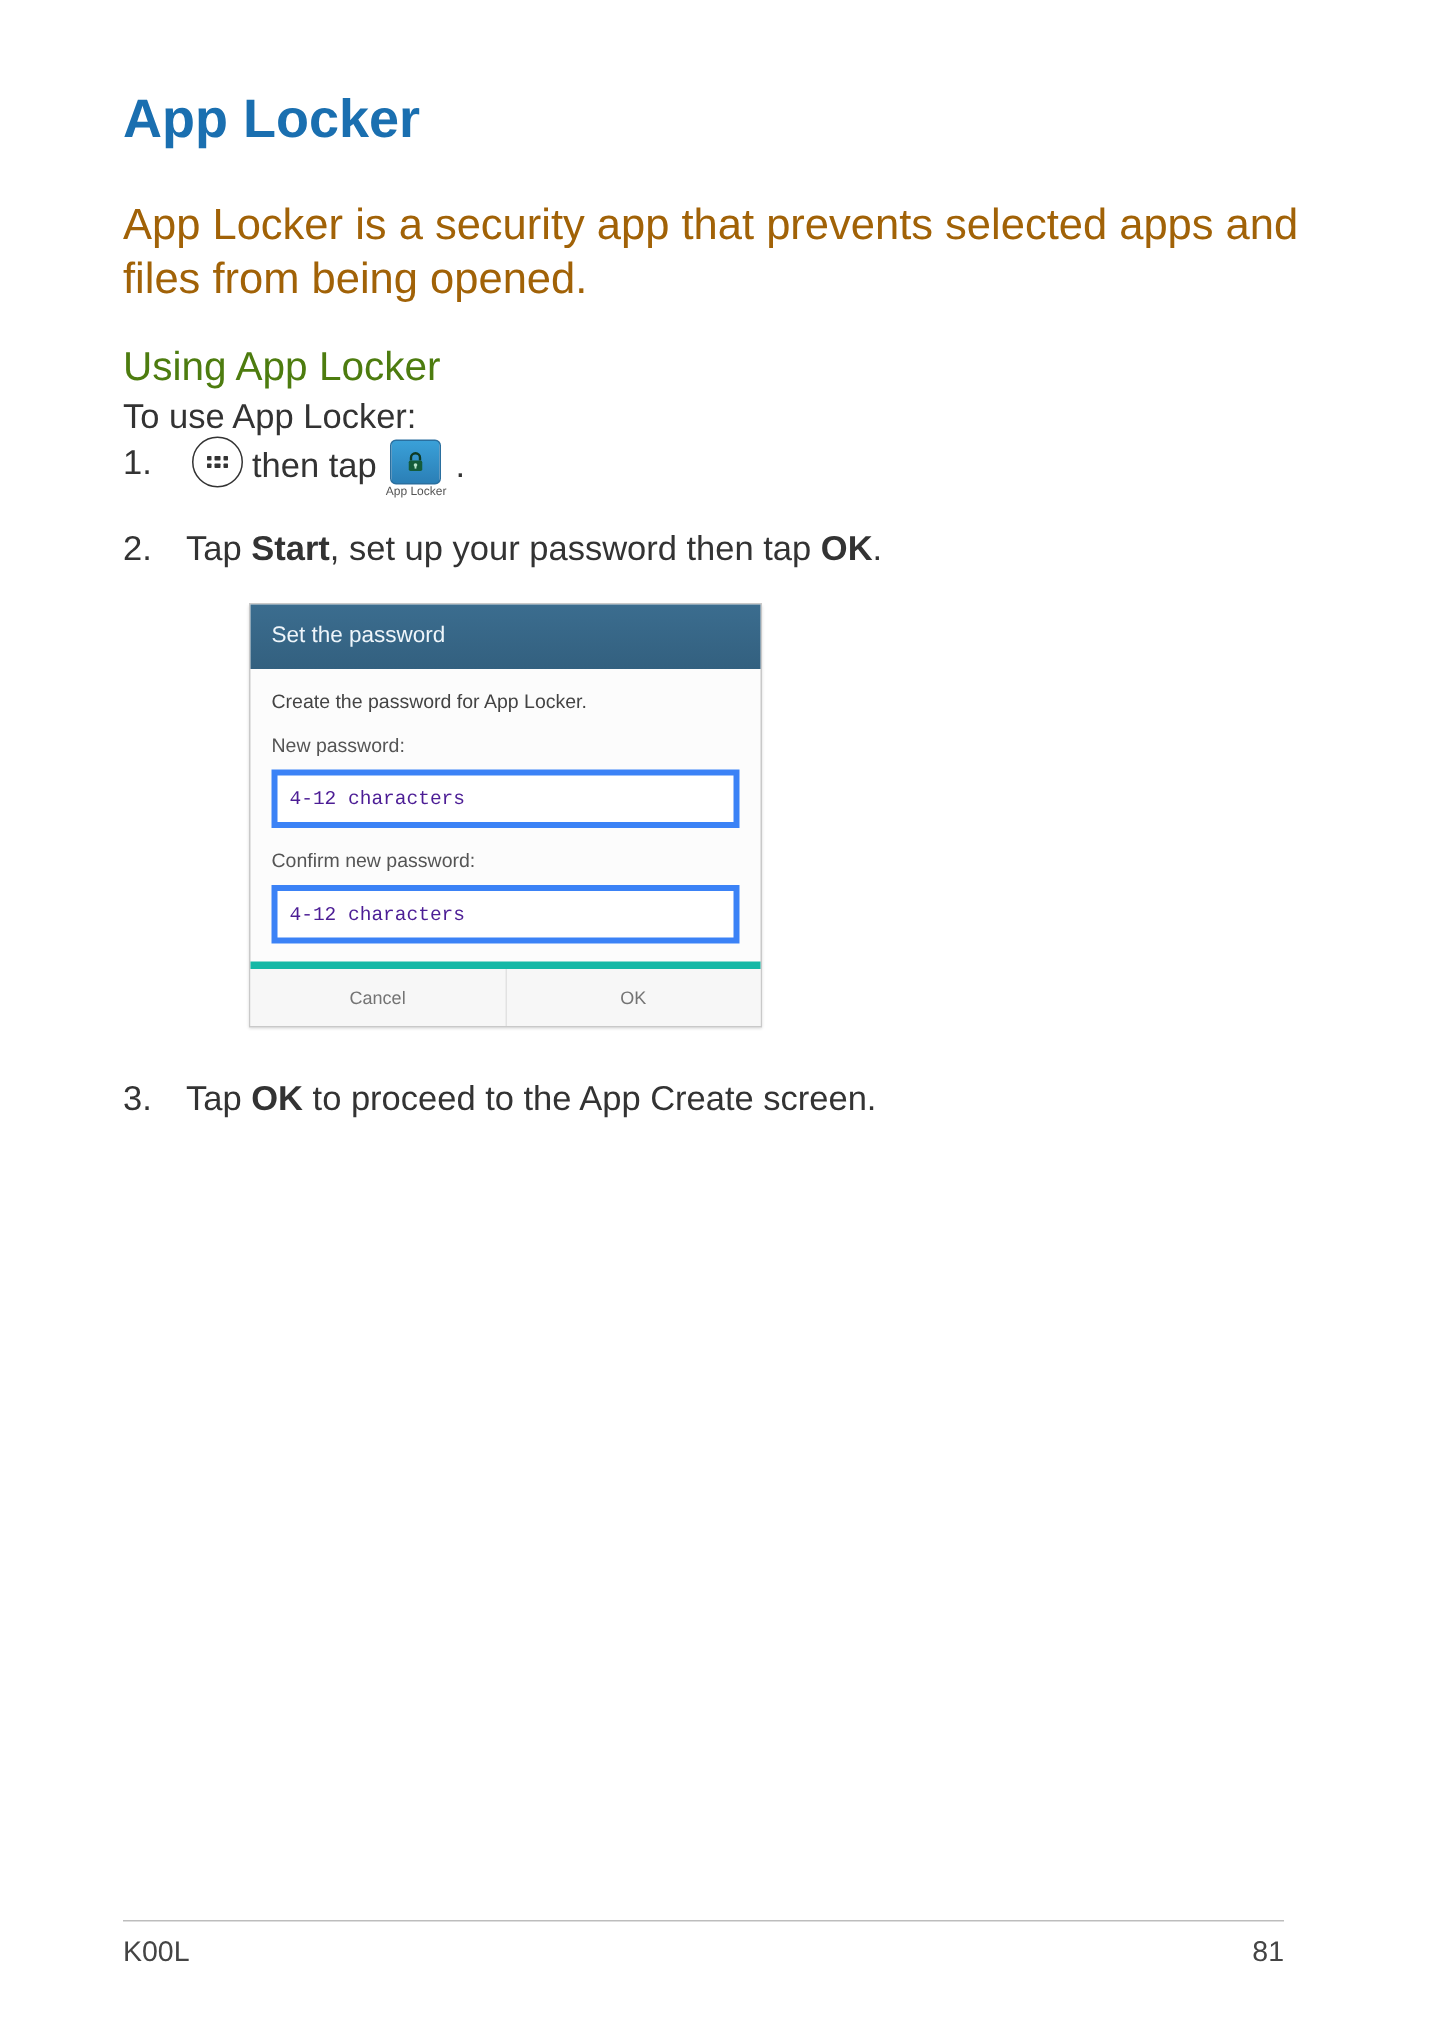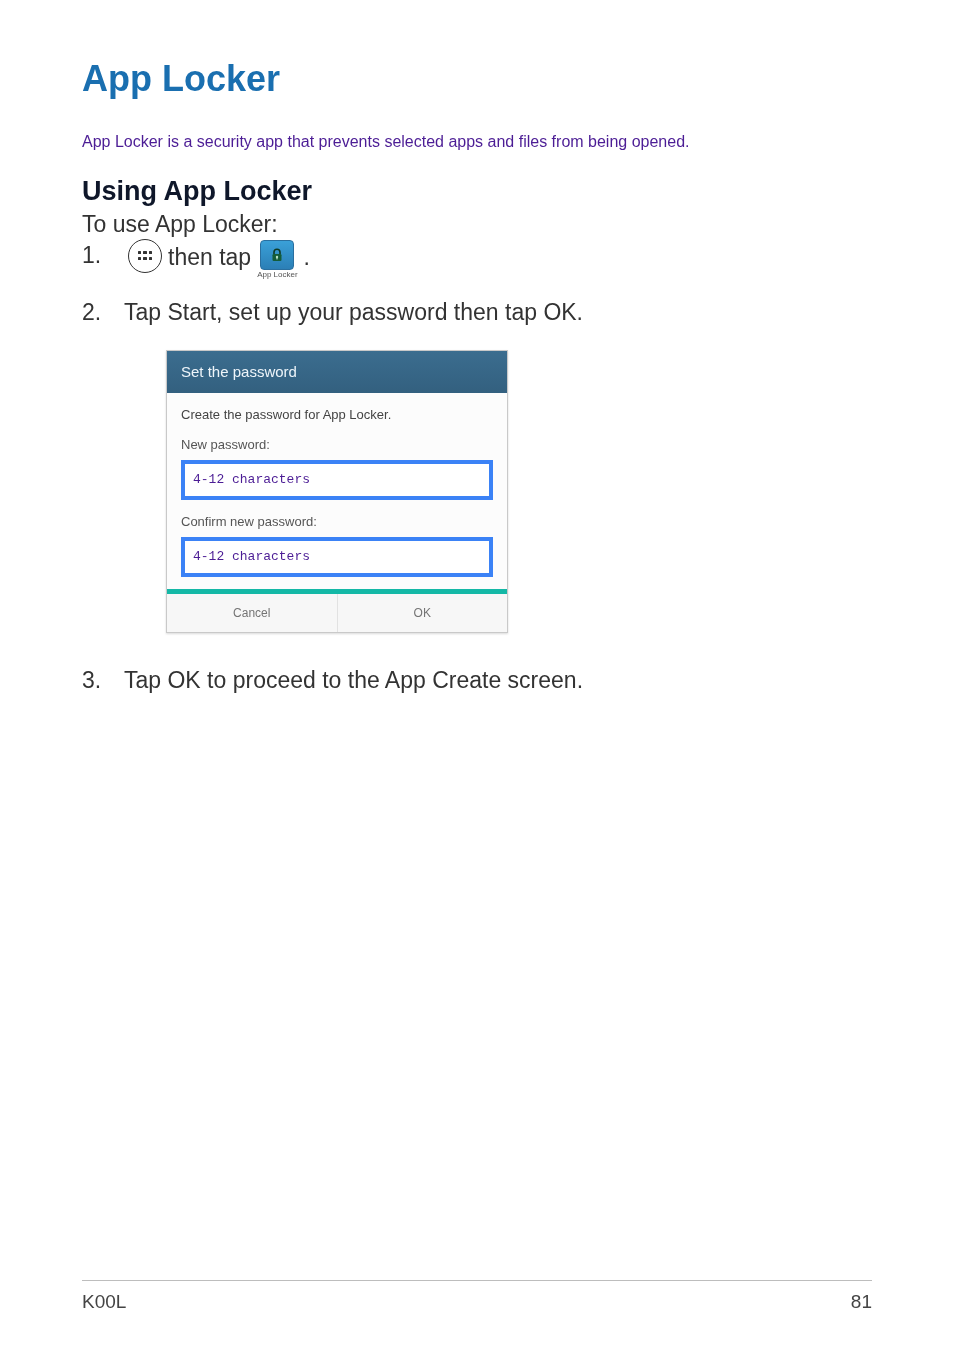--- a/index.html
+++ b/index.html
@@ -13,30 +13,30 @@
   .page {
     padding: 58px 82px 0 82px;
   }
   .h1 {
     color: #1a6fb0;
     font-size: 36px;
     font-weight: 700;
     margin-bottom: 6px;
   }
   .intro {
-    font-size: 16px;
+    font-size: 29px;
     line-height: 1.25;
-    color: #4c1d95;
+    color: #a16207;
     margin-bottom: 22px;
     margin-top: 32px;
   }
   .h2 {
-    color: #0f172a;
+    color: #4d7c0f;
     font-size: 27px;
-    font-weight: 700;
+    font-weight: 400;
     margin-bottom: 4px;
     margin-top: 24px;
   }
   .lead {
     font-size: 23px;
     color: #333;
   }
   ol.steps {
     list-style: none;
     counter-reset: step;
@@ -108,21 +108,21 @@
     align-items: center;
     justify-content: center;
   }
   .lock-svg { display:block; }
   .locker-label {
     font-size: 8px;
     color: #555;
     margin-top: 1px;
     line-height: 1;
   }
-  .bold { font-weight: 400; }
+  .bold { font-weight: 700; }
 
   
   .dialog {
     width: 342px;
     margin: 20px 0 30px 42px;
     border: 1px solid #c9c9c9;
     box-shadow: 0 1px 2px rgba(0,0,0,0.15);
     background: #fcfcfc;
     font-family: Arial, sans-serif;
   }
@@ -162,21 +162,21 @@
     background: #f7f7f7;
   }
   .dialog-actions .btn + .btn {
     border-left: 1px solid #e2e2e2;
   }
 
   
   .footer {
     position: absolute;
     left: 82px;
-    right: 82px;
+    right: 98px;
     bottom: 44px;
     border-top: 1px solid #bdbdbd;
     padding-top: 10px;
     display: flex;
     justify-content: space-between;
     font-size: 19px;
     color: #444;
   }
 </style>
 </head>

